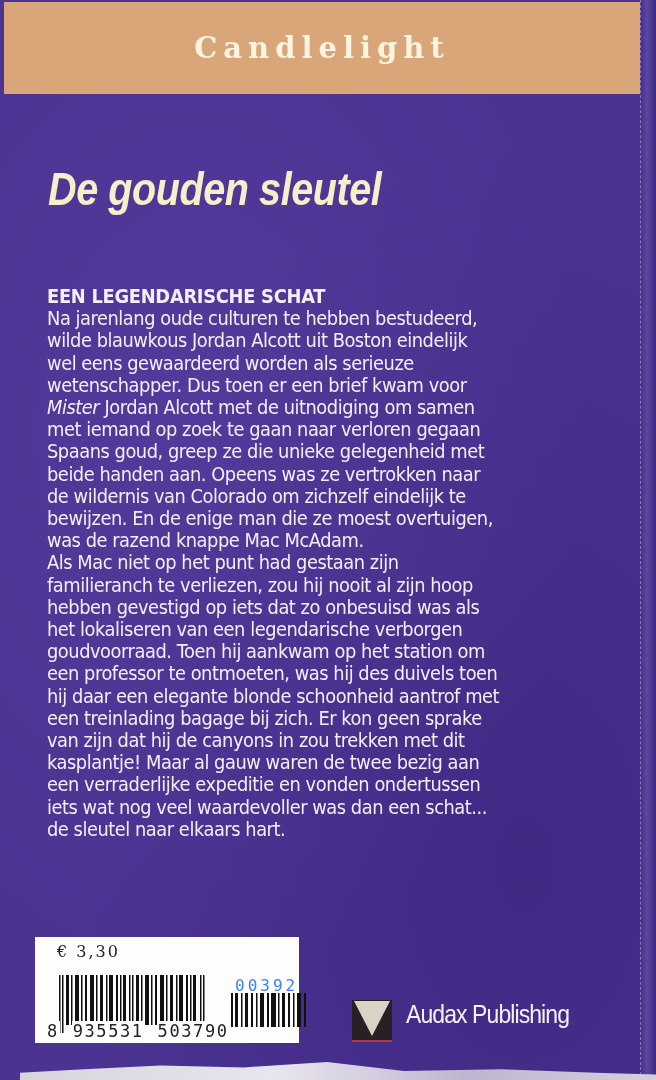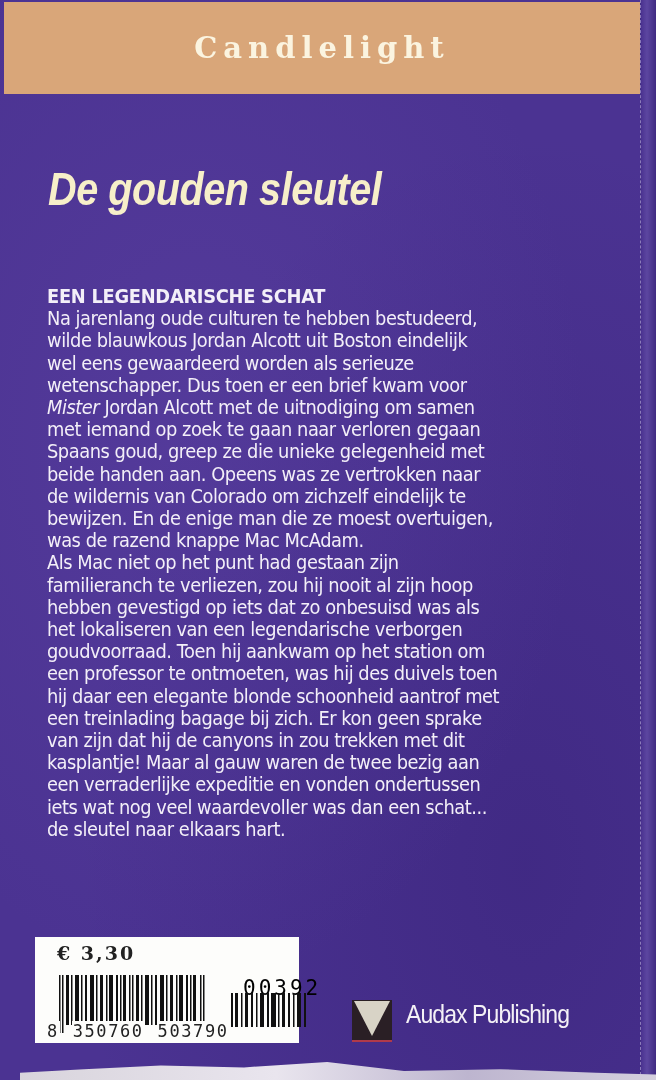--- a/index.html
+++ b/index.html
@@ -42,37 +42,37 @@
     .blurb-heading { font-weight: bold; letter-spacing: -0.3px; }
     .blurb p { white-space: pre-line; }
     .blurb em { font-style: italic; }
 
     .price-label {
       position: absolute; left: 35px; top: 937px; width: 264px; height: 106px;
       background: #fdfdfb;
     }
     .price {
       position: absolute; left: 22px; top: 5px;
-      font-family: "DejaVu Serif", serif; font-weight: bold; font-size: 19px;
+      font-family: "DejaVu Serif", serif; font-weight: normal; font-size: 16px;
       color: #222; letter-spacing: 2px;
     }
     .barcode-main {
       position: absolute; left: 24px; top: 38px; width: 150px; height: 58px;
     }
     .barcode-add {
       position: absolute; left: 196px; top: 56px; width: 78px; height: 34px;
     }
     .ean-digits {
       position: absolute; left: 11px; top: 84px; font-family: "DejaVu Sans Mono", monospace;
       font-size: 17px; color: #222; letter-spacing: 1.6px;
     }
     .ean-digits span { background: #fdfdfb; padding: 0 1px; }
     .addon-digits {
-      position: absolute; left: 208px; top: 39px; font-family: "DejaVu Sans Mono", monospace;
-      font-size: 21px; color: #000000; letter-spacing: 3px;
+      position: absolute; left: 200px; top: 39px; font-family: "DejaVu Sans Mono", monospace;
+      font-size: 16px; color: #3b82f6; letter-spacing: 3px;
     }
     .publisher {
       position: absolute; left: 352px; top: 1000px; display: flex; align-items: flex-start;
     }
     .publisher-logo { width: 40px; height: 42px; display: block; }
     .publisher-name {
       margin-left: 14px; color: #f4f1f6; font-family: "Liberation Sans", sans-serif;
       font-size: 25px; letter-spacing: -1px; transform: scaleX(0.92); transform-origin: left center;
     }
     .wear {
@@ -157,21 +157,21 @@
           <rect x="127" y="0" width="2" height="50"></rect>
         <rect x="131" y="0" width="1.5" height="50"></rect>
           <rect x="134" y="0" width="3" height="50"></rect>
         <rect x="141" y="0" width="1.5" height="58"></rect>
           <rect x="144" y="0" width="1.5" height="58"></rect>
       </g>
     </svg>
 
     <div class="ean-digits">
       <span>8</span>
-      <span>350760</span>
+      <span>935531</span>
       <span>503790</span>
     </div>
 
     <div class="addon-digits">00392</div>
 
     <svg class="barcode-add" viewBox="0 0 78 34" preserveAspectRatio="none">
       <g fill="#111">
         <rect x="0" y="0" width="2" height="34"></rect>
           <rect x="4" y="0" width="3" height="34"></rect>
         <rect x="10" y="0" width="1.5" height="34"></rect>

